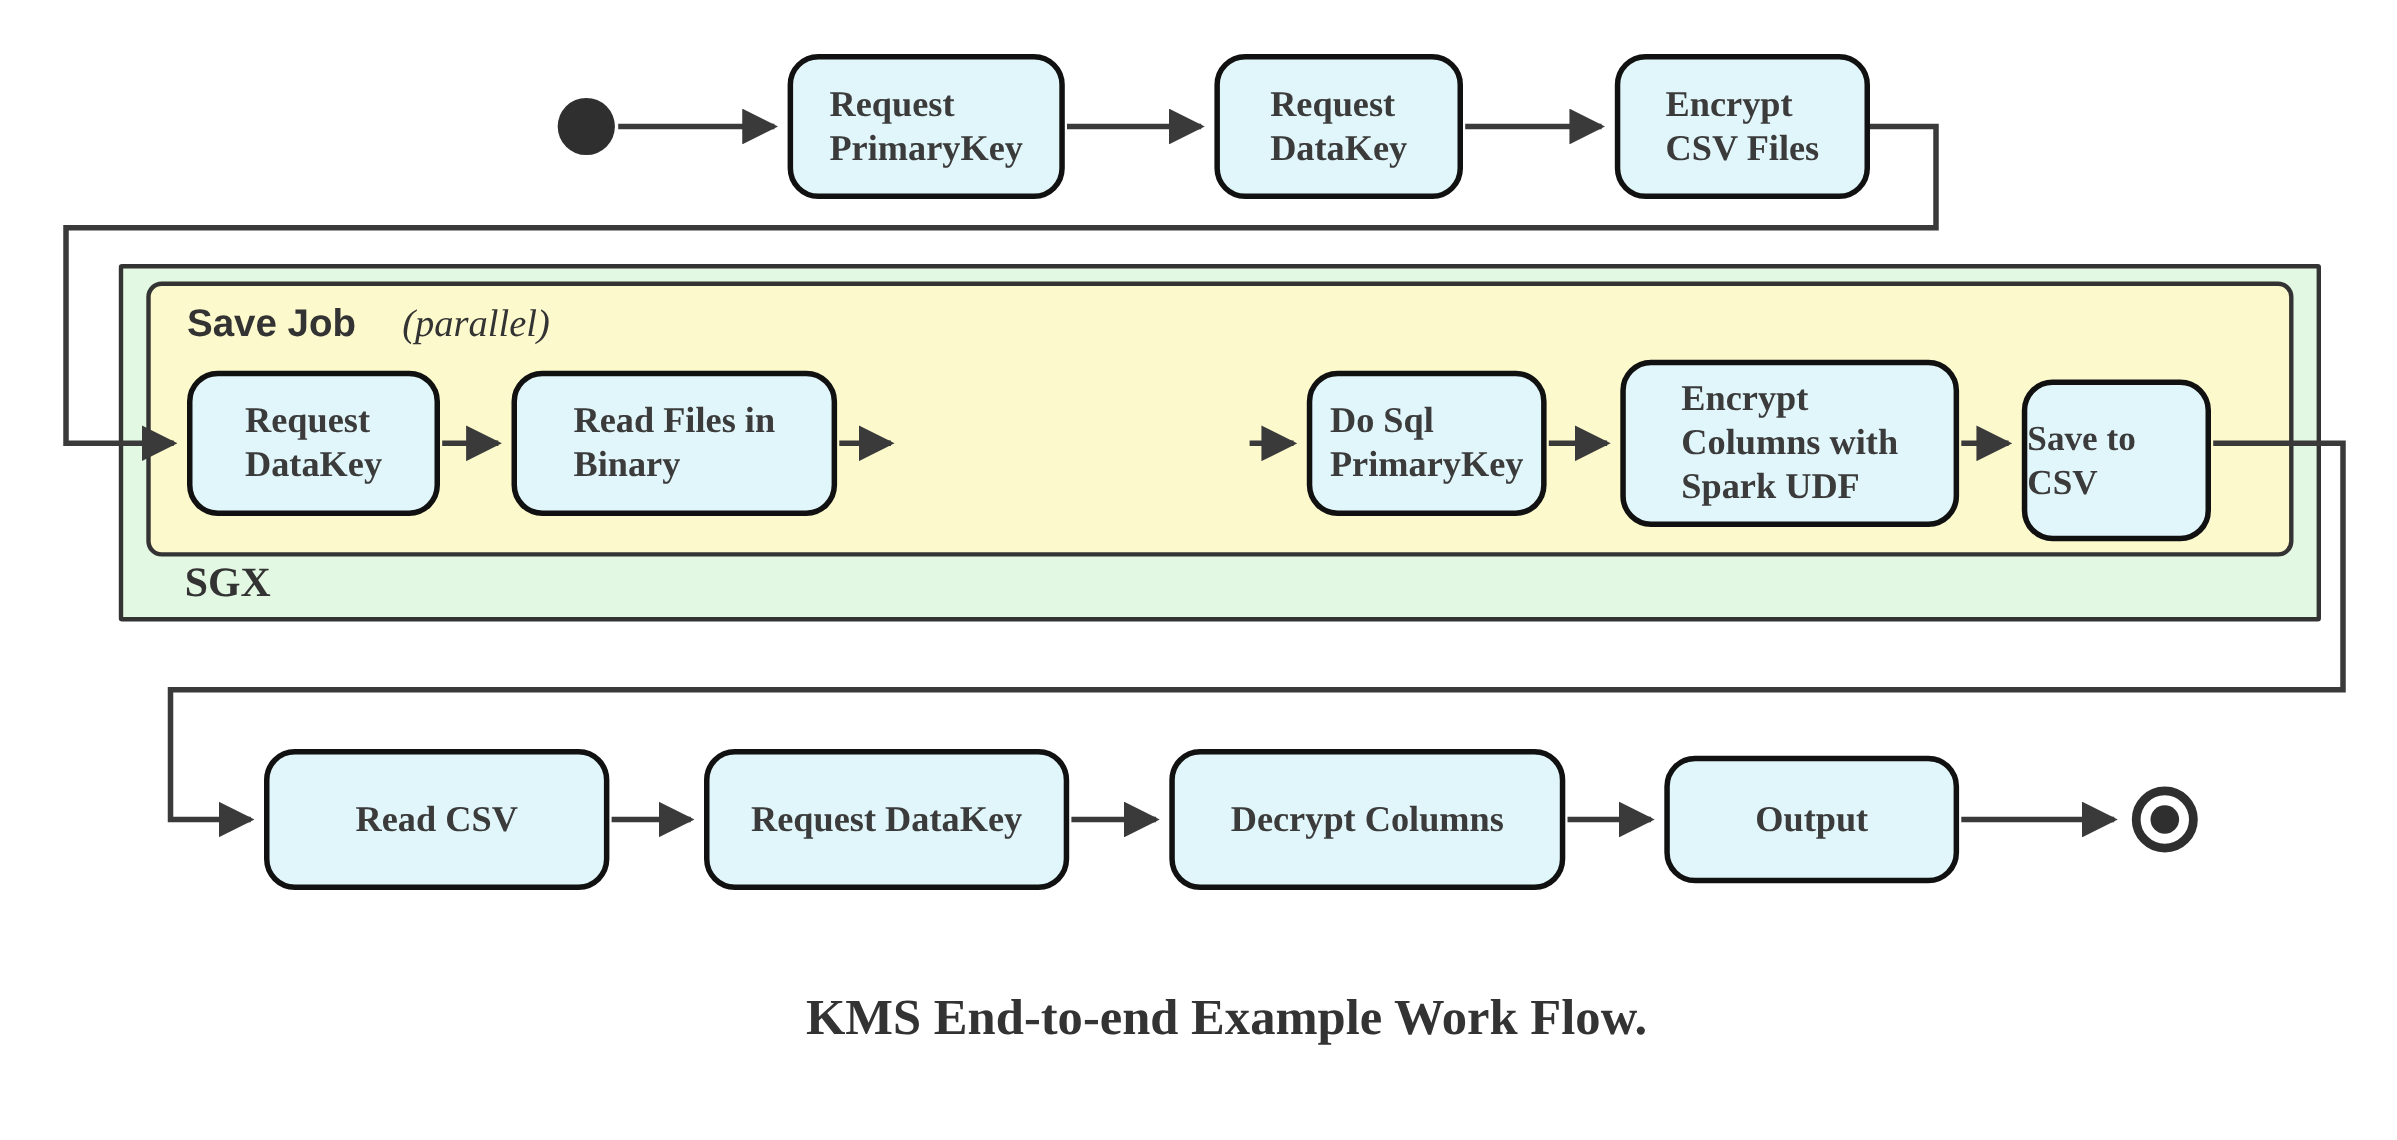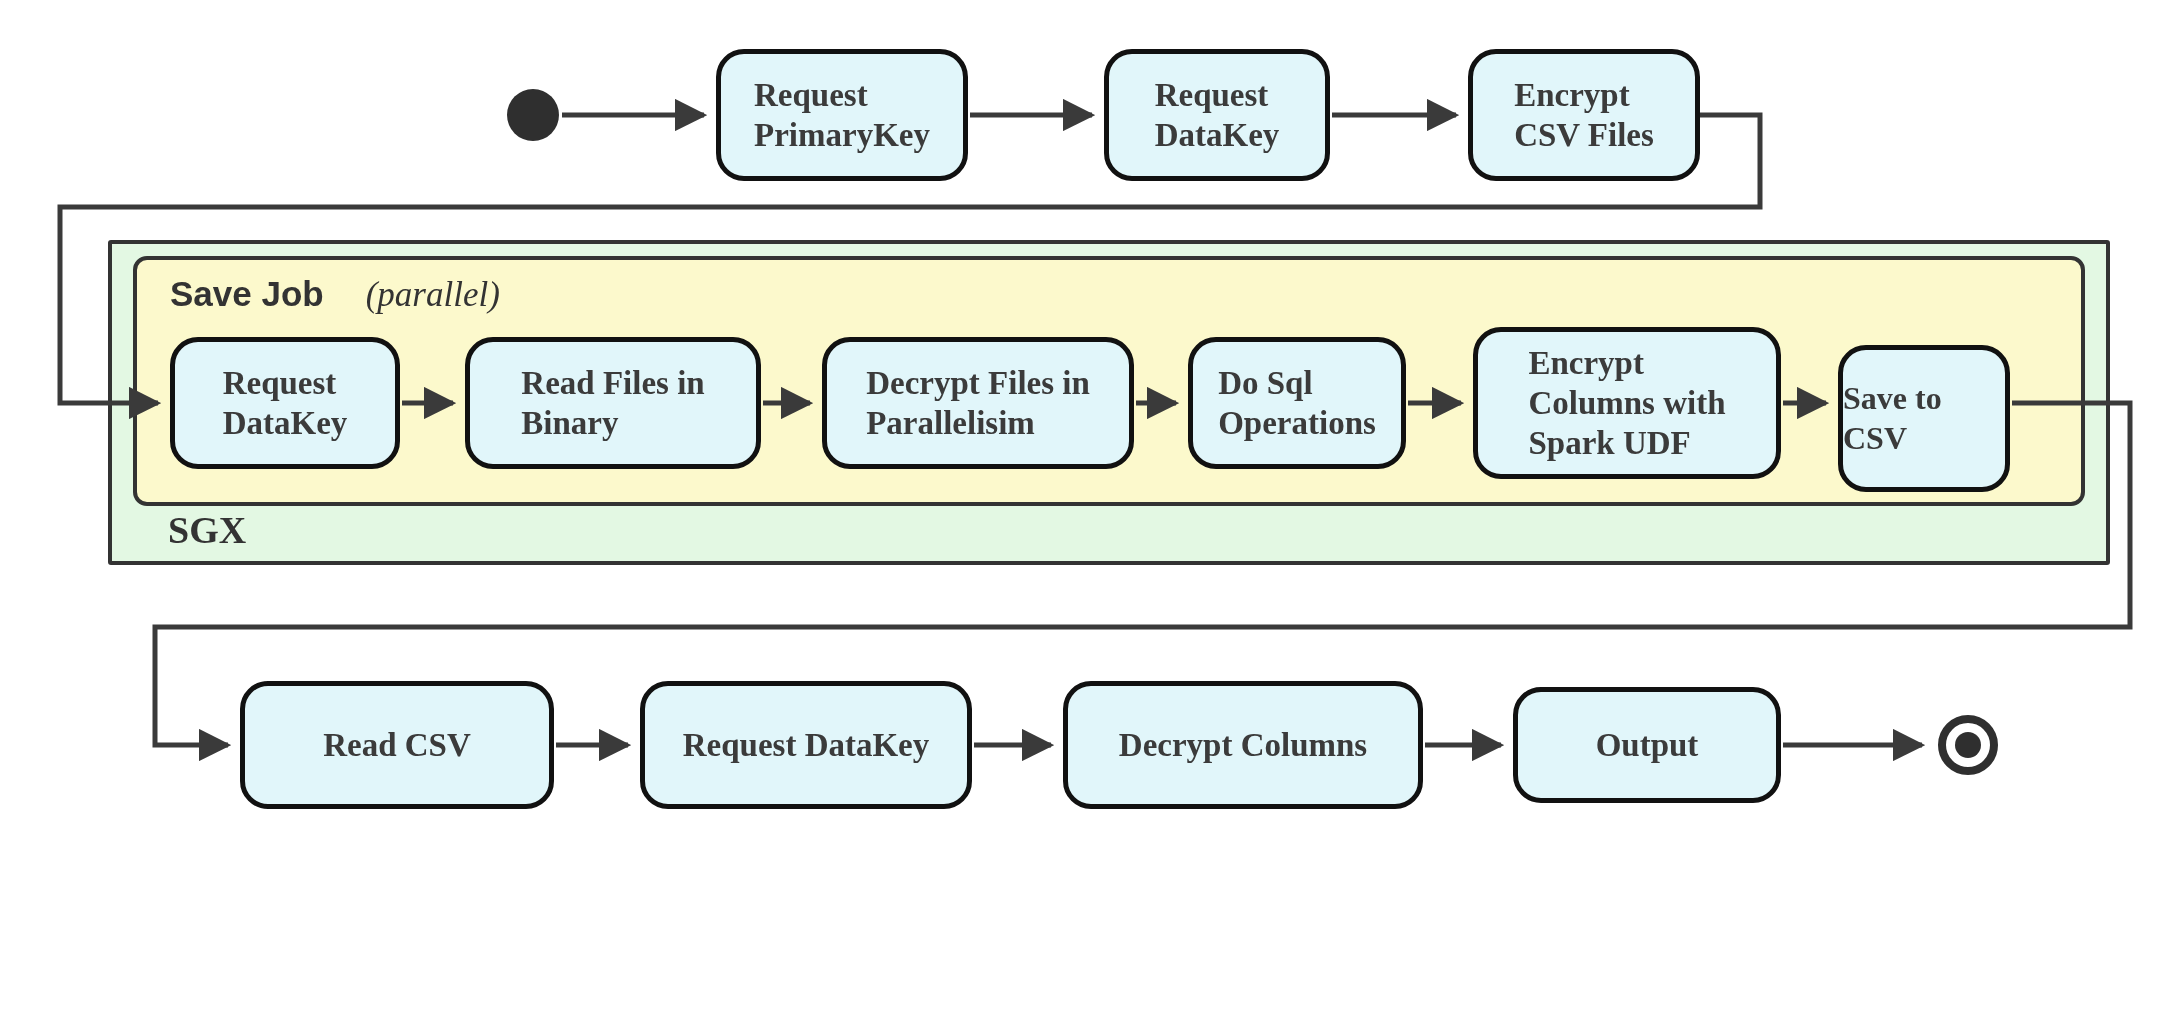--- a/index.html
+++ b/index.html
@@ -93,32 +93,31 @@
 PrimaryKey</div>
   <div class="node" style="left:1104px;top:49px;width:226px;height:132px;">Request
 DataKey</div>
   <div class="node" style="left:1468px;top:49px;width:232px;height:132px;">Encrypt
 CSV Files</div>
 
   <div class="node" style="left:170px;top:337px;width:230px;height:132px;">Request
 DataKey</div>
   <div class="node" style="left:465px;top:337px;width:296px;height:132px;">Read Files in
 Binary</div>
-  <div class="node" style="left:822px;top:337px;width:312px;height:132px;">Decrypt Files in
-Parallelisim</div>
   <div class="node" style="left:1188px;top:337px;width:218px;height:132px;">Do Sql
-Operations</div>
+PrimaryKey</div>
   <div class="node" style="left:1473px;top:327px;width:308px;height:152px;">Encrypt
 Columns with
 Spark UDF</div>
   <div class="node" style="left:1838px;top:345px;width:172px;height:147px;font-size:32px;">Save to CSV</div>
 
   <div class="node" style="left:240px;top:681px;width:314px;height:128px;">Read CSV</div>
   <div class="node" style="left:640px;top:681px;width:332px;height:128px;">Request DataKey</div>
   <div class="node" style="left:1063px;top:681px;width:360px;height:128px;">Decrypt Columns</div>
   <div class="node" style="left:1513px;top:687px;width:268px;height:116px;">Output</div>
 
   <div class="end-ring" style="left:1938px;top:715px;">
     <div class="end-dot"></div>
   </div>
 
+  <div class="caption">KMS End-to-end Example Work Flow.</div>
 
 </div>
 
 </body></html>

